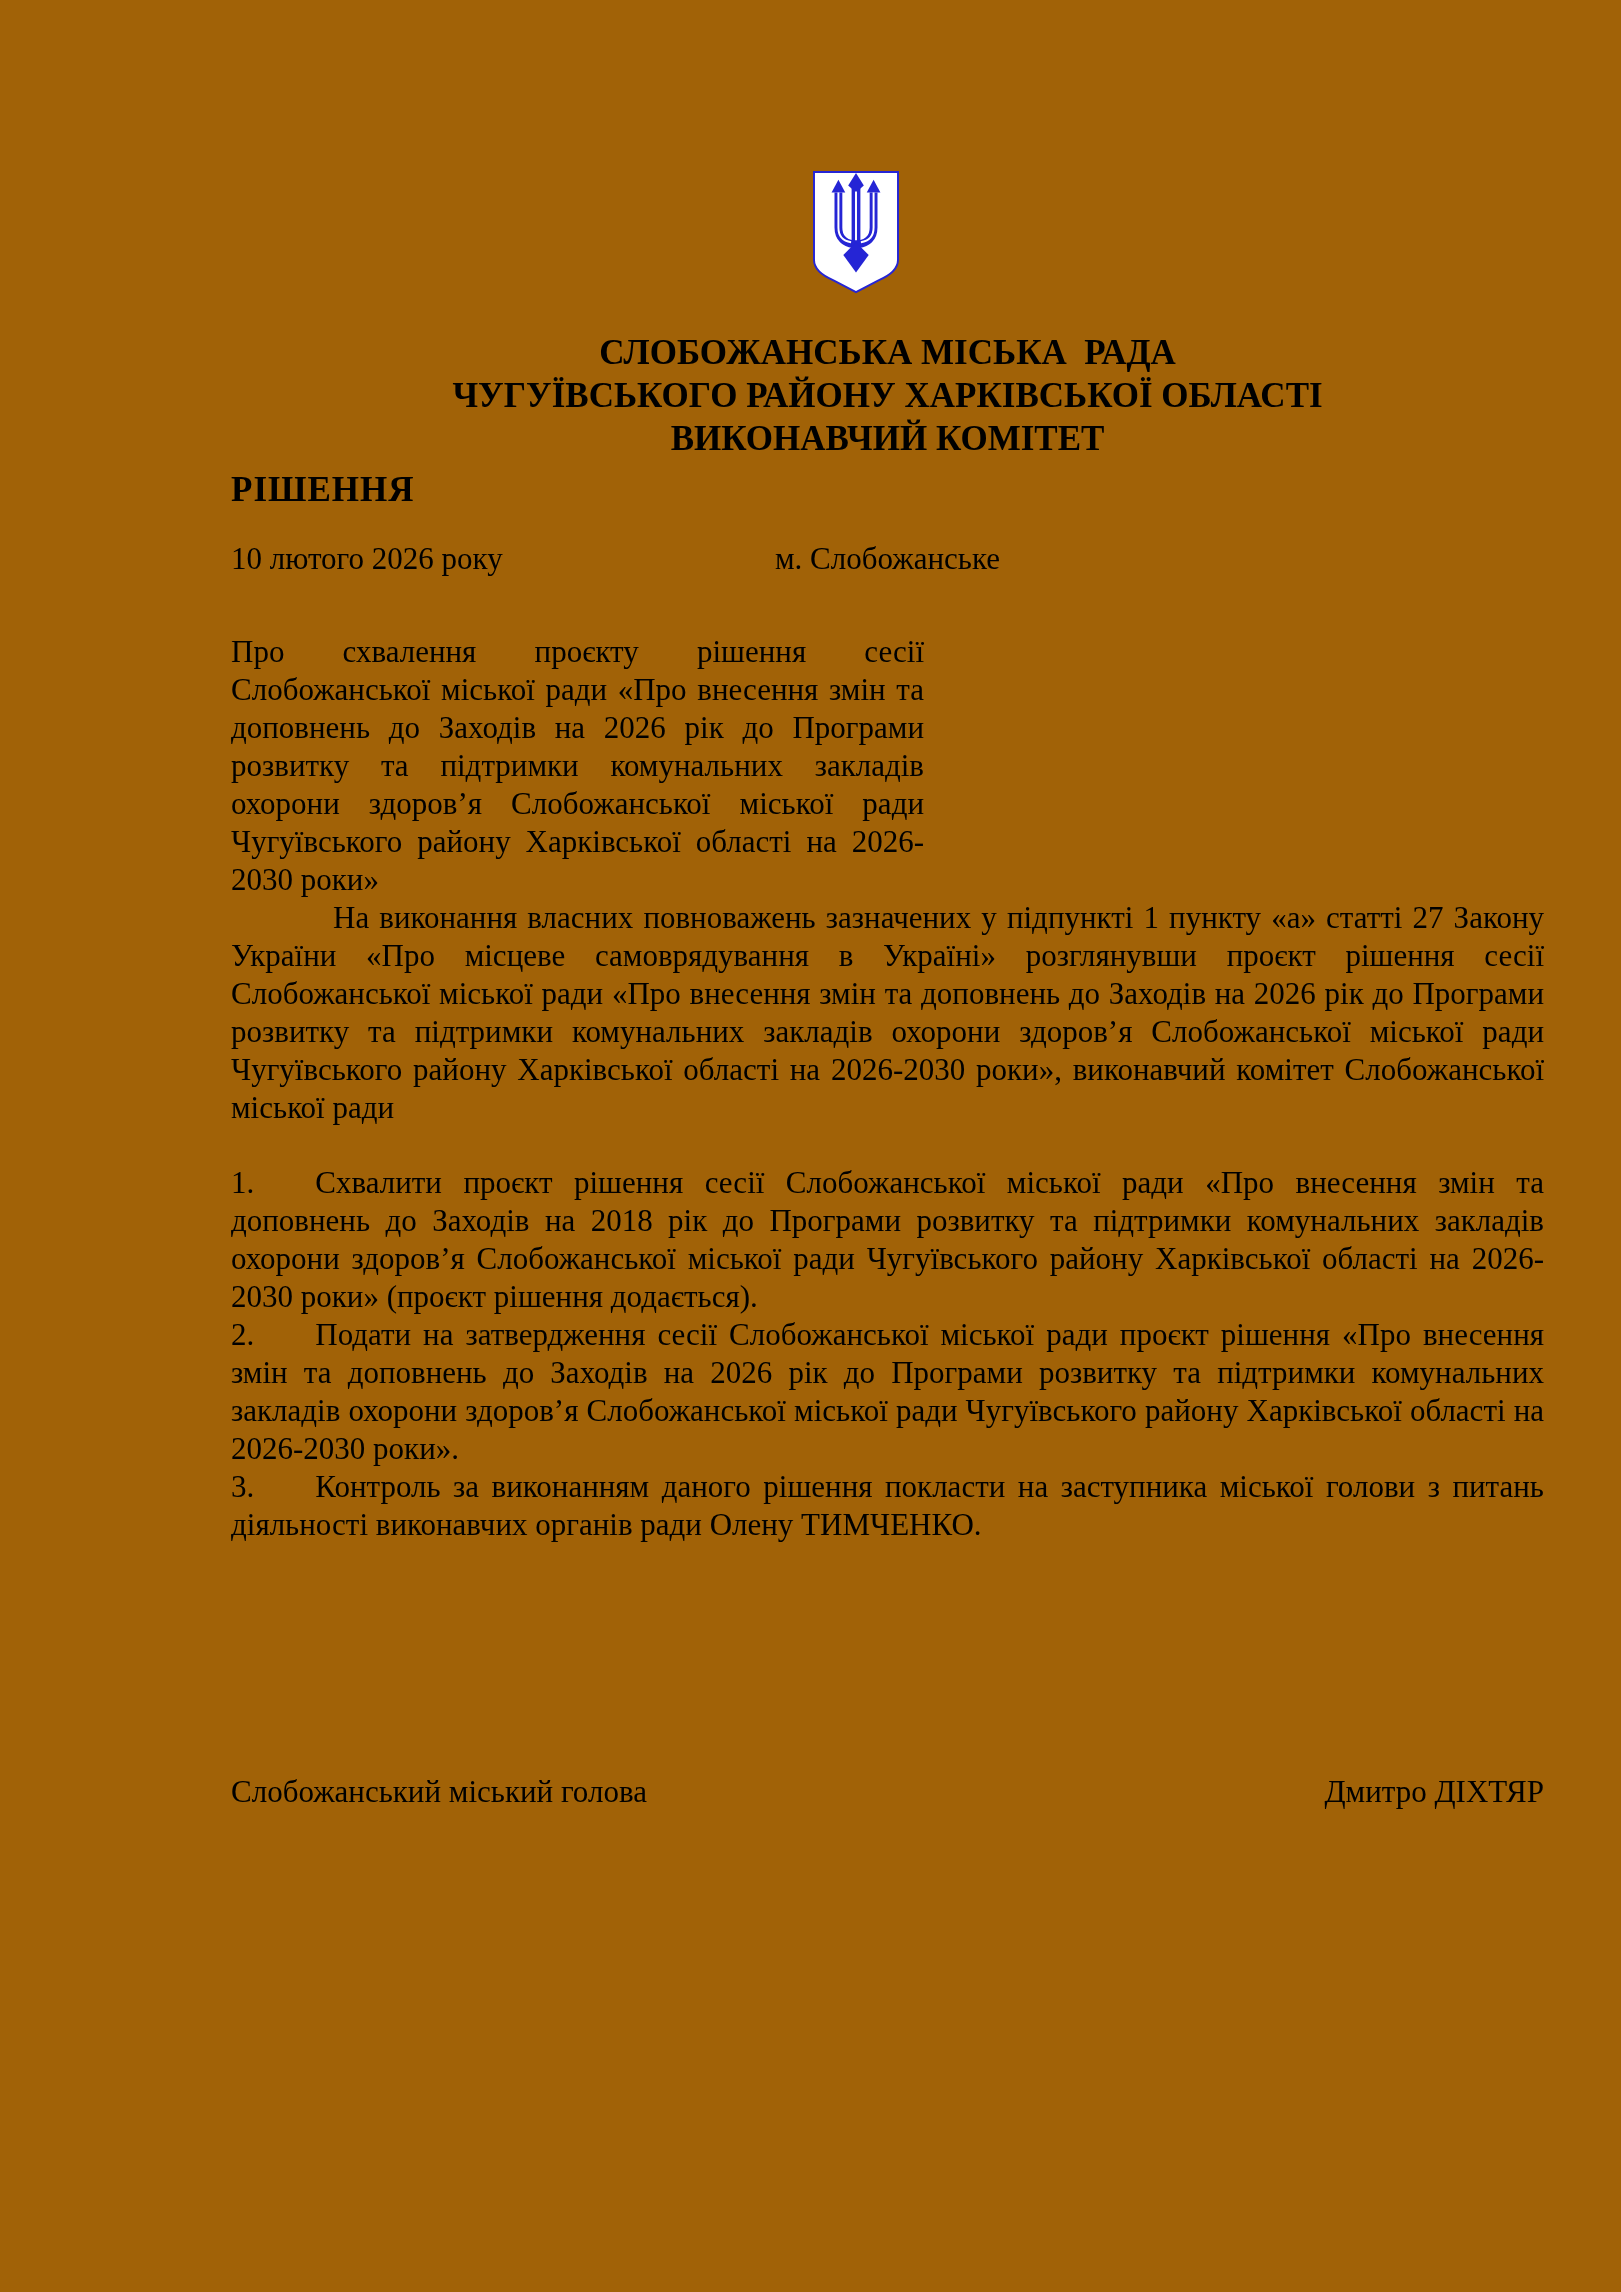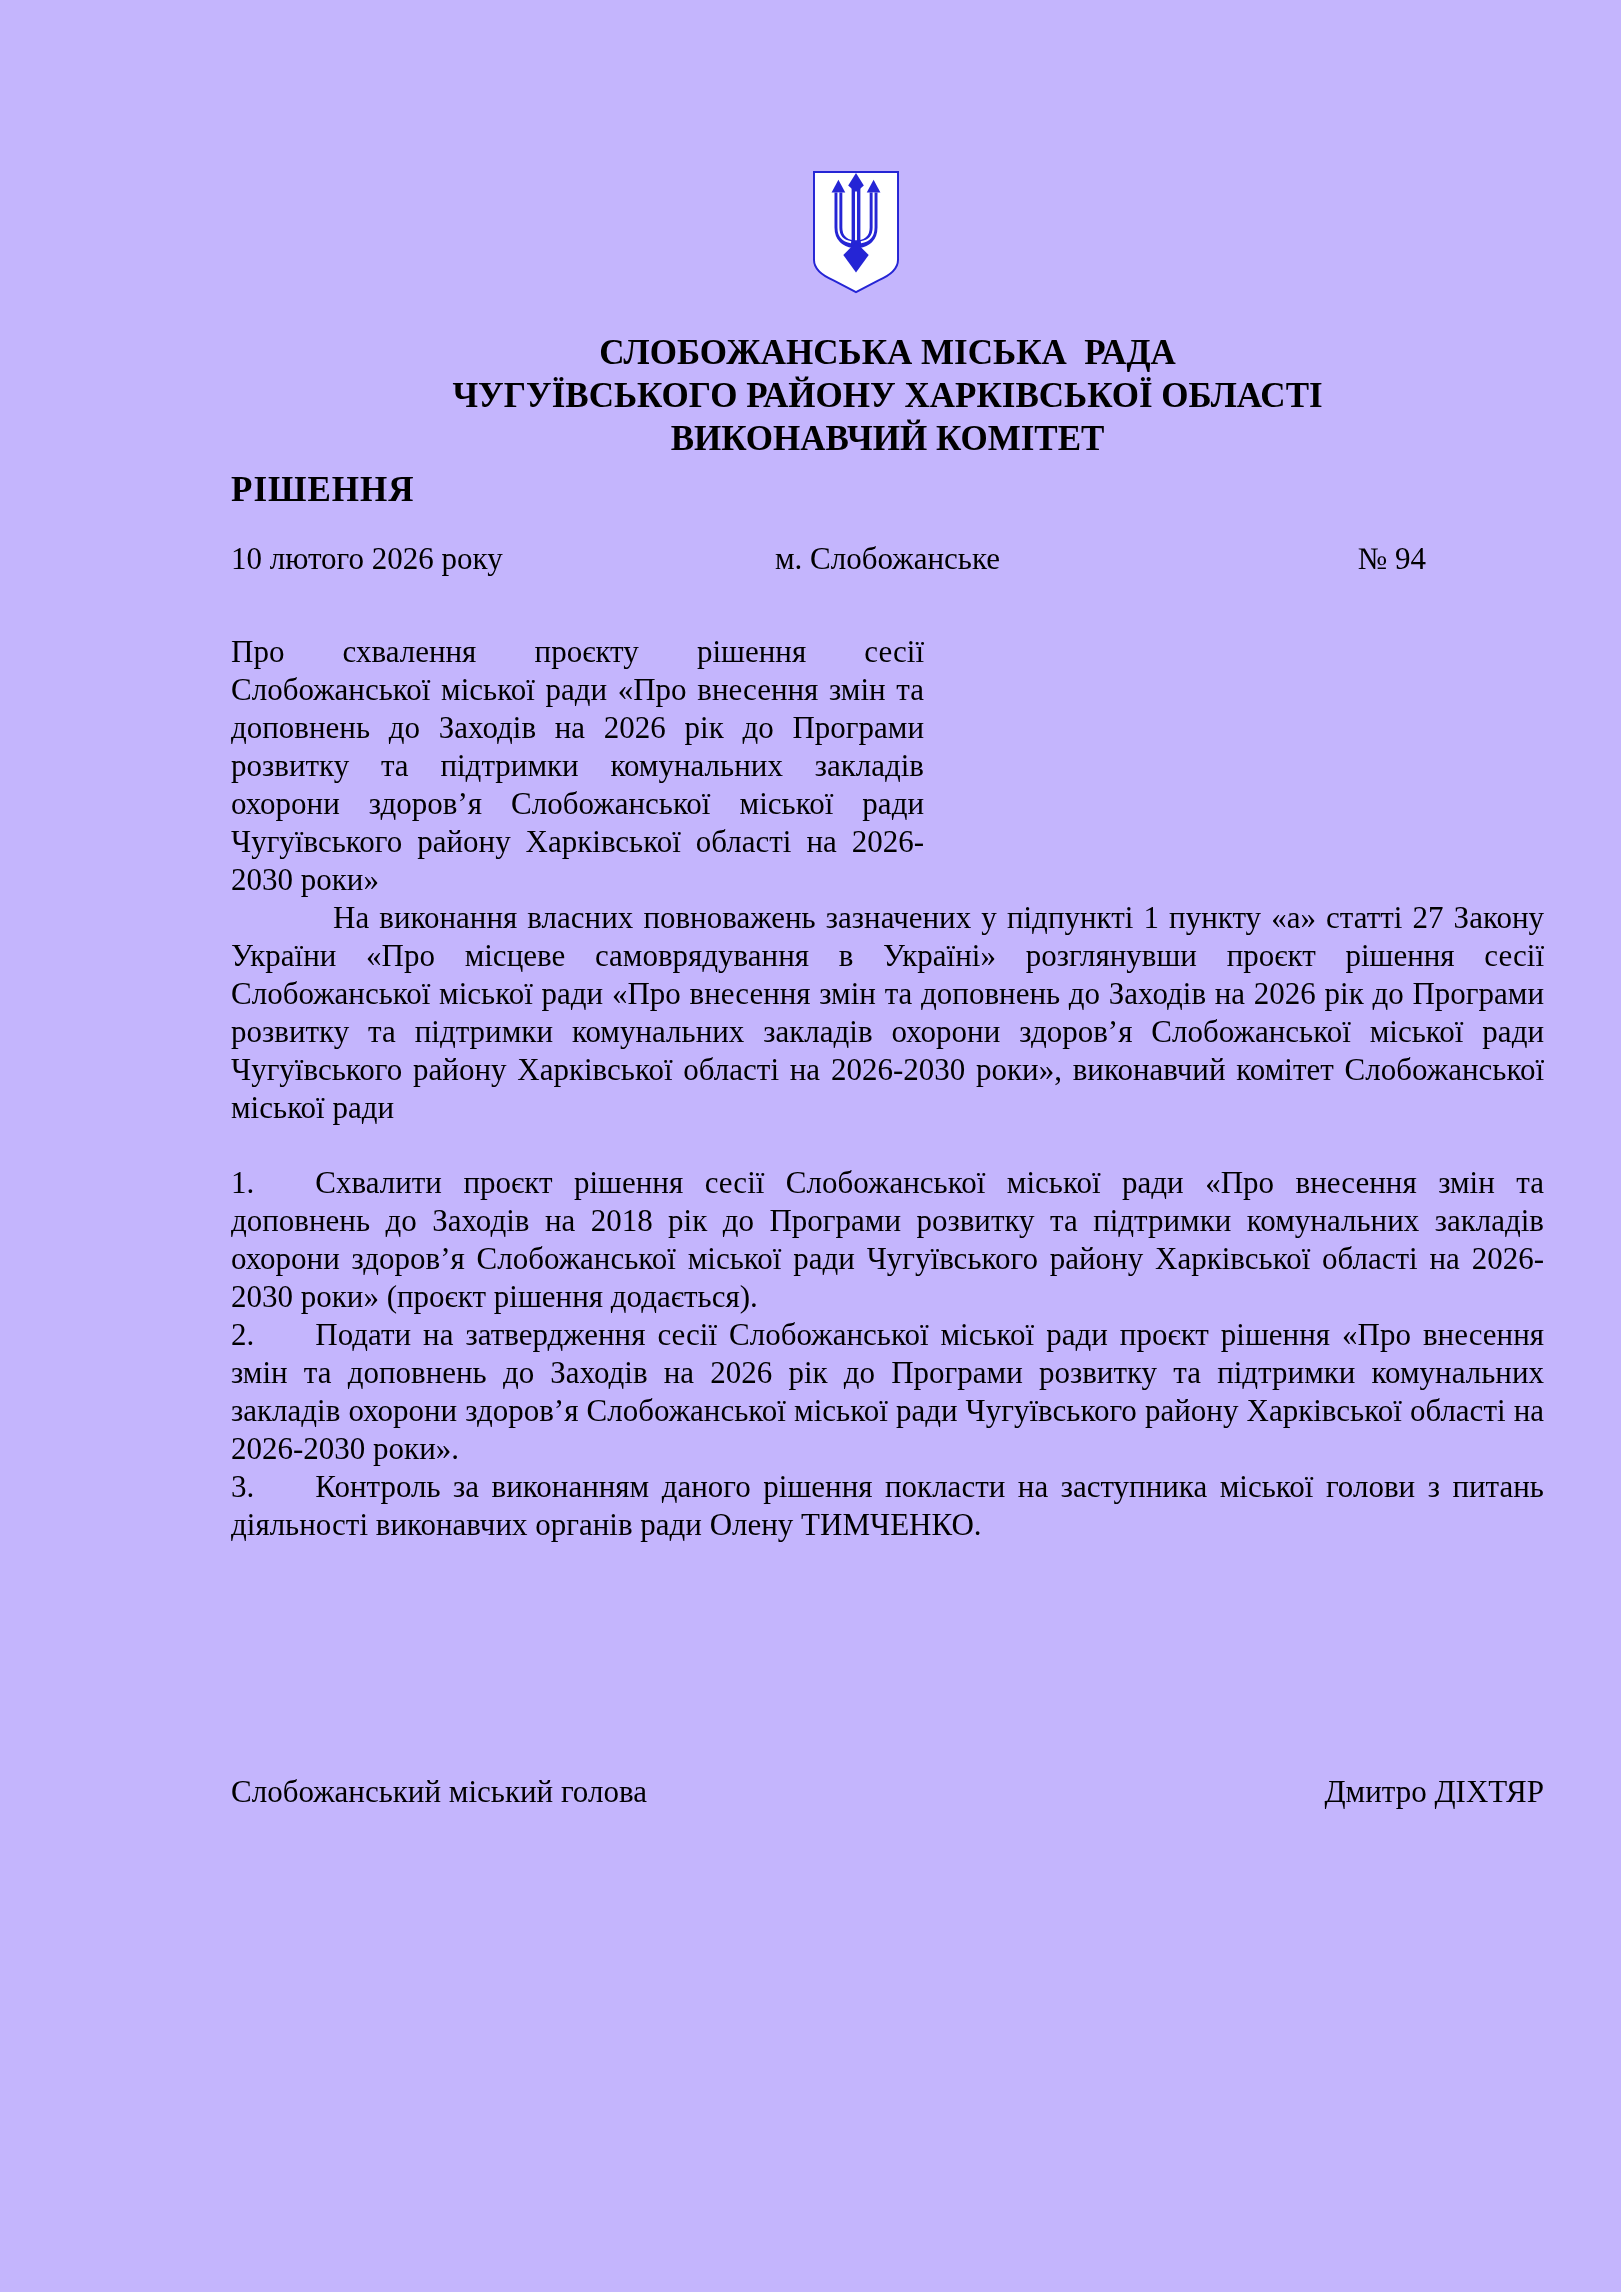--- a/index.html
+++ b/index.html
@@ -1,19 +1,19 @@
 <!DOCTYPE html>
 <html lang="uk"><head>
 <meta charset="utf-8">
 <style>
   html,body{margin:0;padding:0;background:#888;}
   .page{
     position:relative;
     width:1621px;height:2293px;
-    background:#c4b5fd;
+    background:#a16207;
     box-sizing:border-box;
     padding:168px 77px 0 231px;
     margin:0 auto;
     font-family:"Liberation Serif","DejaVu Serif",serif;
     color:#000;
     font-size:31px;
     line-height:38px;
   }
   .emblem{
     display:block;
@@ -108,21 +108,20 @@
     <div>СЛОБОЖАНСЬКА МІСЬКА&nbsp; РАДА</div>
     <div>ЧУГУЇВСЬКОГО РАЙОНУ ХАРКІВСЬКОЇ ОБЛАСТІ</div>
     <div>ВИКОНАВЧИЙ КОМІТЕТ</div>
   </div>
 
   <div class="doc-type">РІШЕННЯ</div>
 
   <div class="date-row">
     <span class="left">10 лютого 2026 року</span>
     <span class="center">м. Слобожанське</span>
-    <span class="right">№ 94</span>
   </div>
 
   <p class="subject">Про схвалення проєкту рішення сесії Слобожанської міської ради «Про внесення змін та доповнень до Заходів на 2026 рік до Програми розвитку та підтримки комунальних закладів охорони здоров’я Слобожанської міської ради Чугуївського району Харківської області на 2026-2030 роки»</p>
 
   <p class="preamble">На виконання власних повноважень зазначених у підпункті 1 пункту «а» статті 27 Закону України «Про місцеве самоврядування в Україні» розглянувши проєкт рішення сесії Слобожанської міської ради «Про внесення змін та доповнень до Заходів на 2026 рік до Програми розвитку та підтримки комунальних закладів охорони здоров’я Слобожанської міської ради Чугуївського району Харківської області на 2026-2030 роки», виконавчий комітет Слобожанської міської ради</p>
 
 
   <div class="items">
     <p class="item"><span>1.</span><span class="tab"></span><span>Схвалити проєкт рішення сесії Слобожанської міської ради «Про внесення змін та доповнень до Заходів на 2018 рік до Програми розвитку та підтримки комунальних закладів охорони здоров’я Слобожанської міської ради Чугуївського району Харківської області на 2026-2030 роки» (проєкт рішення додається).</span></p>
     <p class="item"><span>2.</span><span class="tab"></span><span>Подати на затвердження сесії Слобожанської міської ради проєкт рішення «Про внесення змін та доповнень до Заходів на 2026 рік до Програми розвитку та підтримки комунальних закладів охорони здоров’я Слобожанської міської ради Чугуївського району Харківської області на 2026-2030 роки».</span></p>

